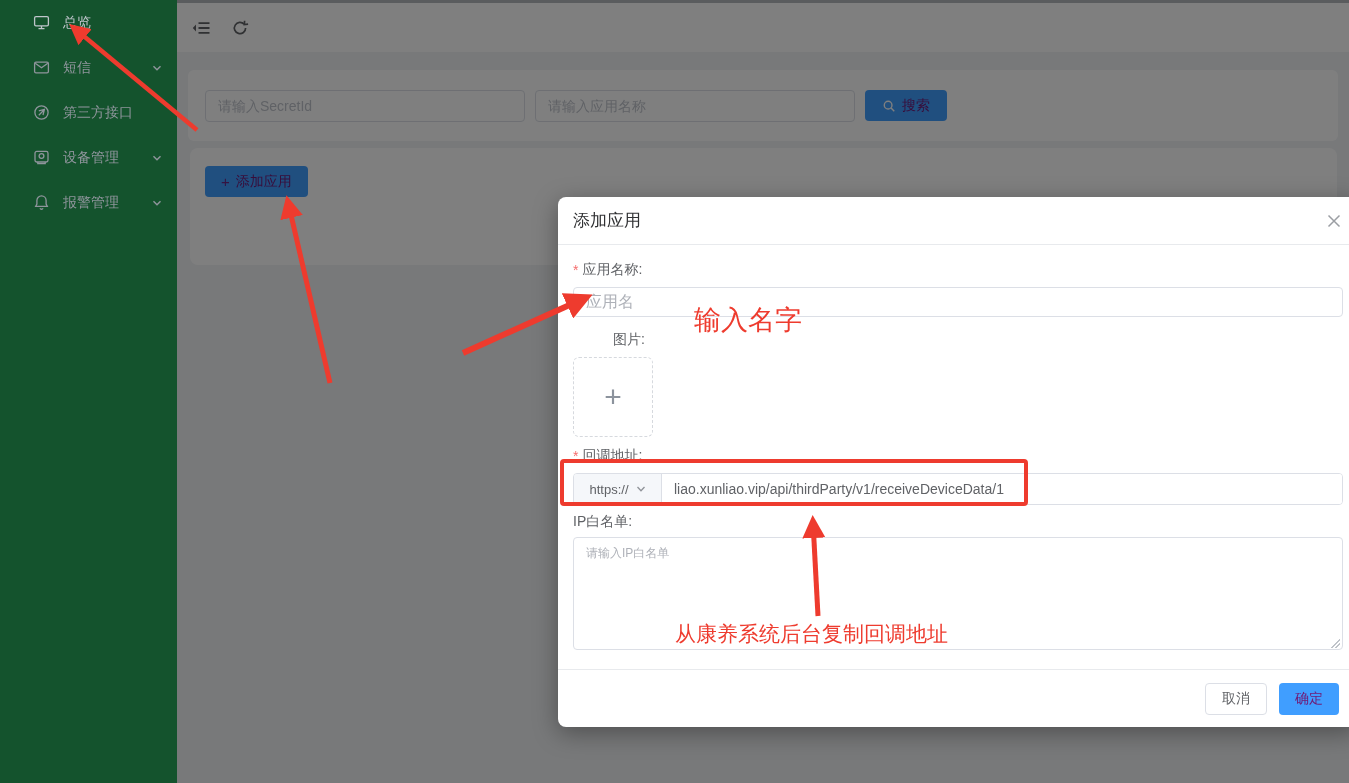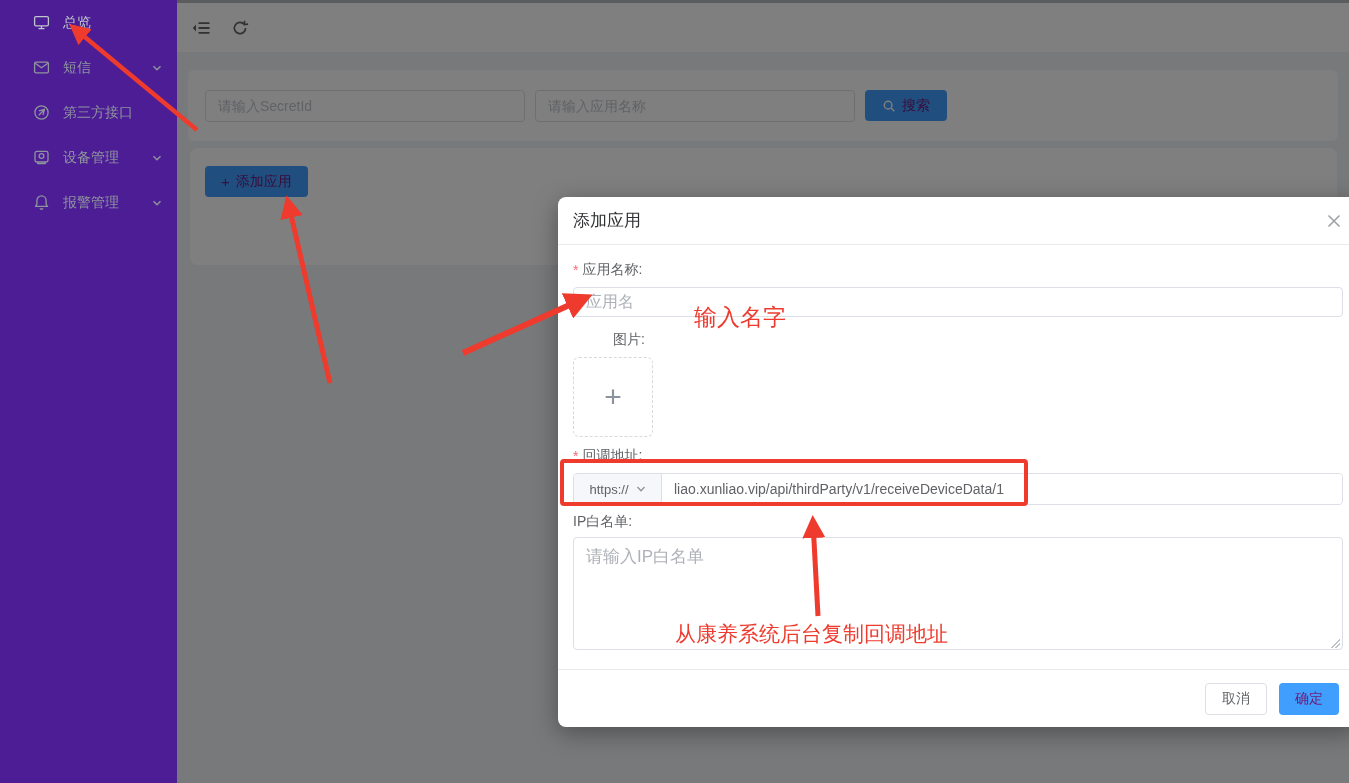--- a/index.html
+++ b/index.html
@@ -100,48 +100,48 @@
   }
   .url-prepend .sel-chev { width:10px; height:10px; display:flex; color:#909399; }
   .url-input {
     flex:1; border:none; outline:none; padding:0 12px; font-size:14px; color:#606266;
     font-family:inherit; min-width:0;
   }
   .lbl-gap3 { margin-top:8px; }
   .ta-wrap { position:relative; margin-top:6px; }
   .dlg-textarea {
     width:100%; height:113px; border:1px solid #dcdfe6; border-radius:4px;
-    padding:7px 12px; font-size:17px; color:#606266; outline:none; resize:none;
+    padding:7px 12px; font-size:12px; color:#606266; outline:none; resize:none;
     font-family:inherit;
   }
   .resize-handle {
     position:absolute; right:3px; bottom:5px; width:9px; height:9px; pointer-events:none;
     background:linear-gradient(135deg, transparent 0 50%, #bfc3c9 50% 58%, transparent 58% 72%, #bfc3c9 72% 80%, transparent 80%);
   }
   .dlg-footer {
     position:absolute; left:0; right:0; bottom:0; height:58px;
     border-top:1px solid #e8eaed; display:flex; align-items:center;
     justify-content:flex-end; gap:12px; padding-right:19px;
   }
   .dlg-footer .btn { height:32px; }
   
   .annotations { position:absolute; inset:0; z-index:30; pointer-events:none; }
   .anno-svg { position:absolute; inset:0; width:1349px; height:783px; }
   .anno-rect {
     position:absolute; left:560px; top:459px; width:468px; height:47px;
     border:4px solid var(--anno-red,#ee3b2e); border-radius:4px;
   }
   .anno-text { position:absolute; color:var(--anno-red,#ee3b2e); white-space:nowrap; }
-  .anno-text-1 { left:694px; top:302px; font-size:23px; }
+  .anno-text-1 { left:694px; top:302px; font-size:27px; }
   .anno-text-2 { left:675px; top:620px; font-size:21px; }
 </style>
 </head>
 <body>
 
-<nav class="sidebar" style="background: #4c1d95;">
+<nav class="sidebar" style="background: #14532d;">
   <div>
       <div class="side-item active">
         <span class="icon">
           <svg viewBox="0 0 17 17" fill="none" stroke="currentColor" stroke-width="1.3">
             <rect x="1.6" y="2.6" width="13.8" height="9.3" rx="1.4"></rect>
             <path d="M5.5 14.6h6M8.5 11.9v2.7"></path>
           </svg>
         </span>
         <span class="label">总览</span>
       </div>

